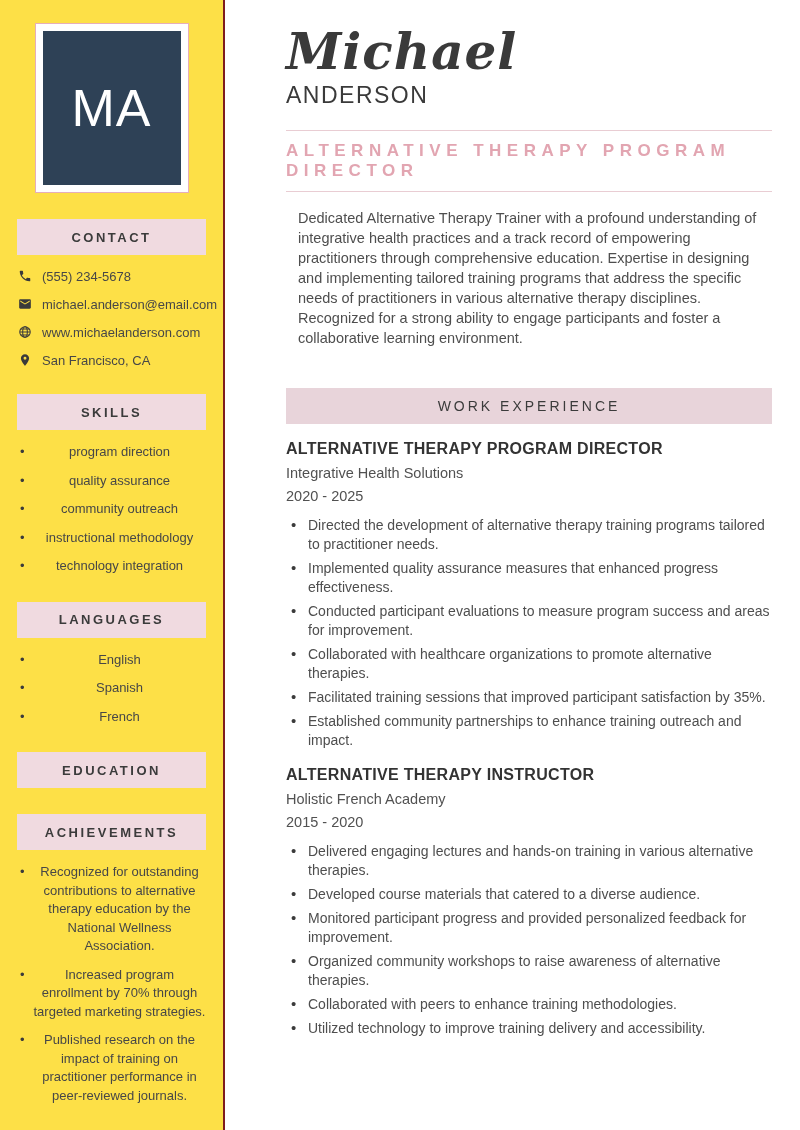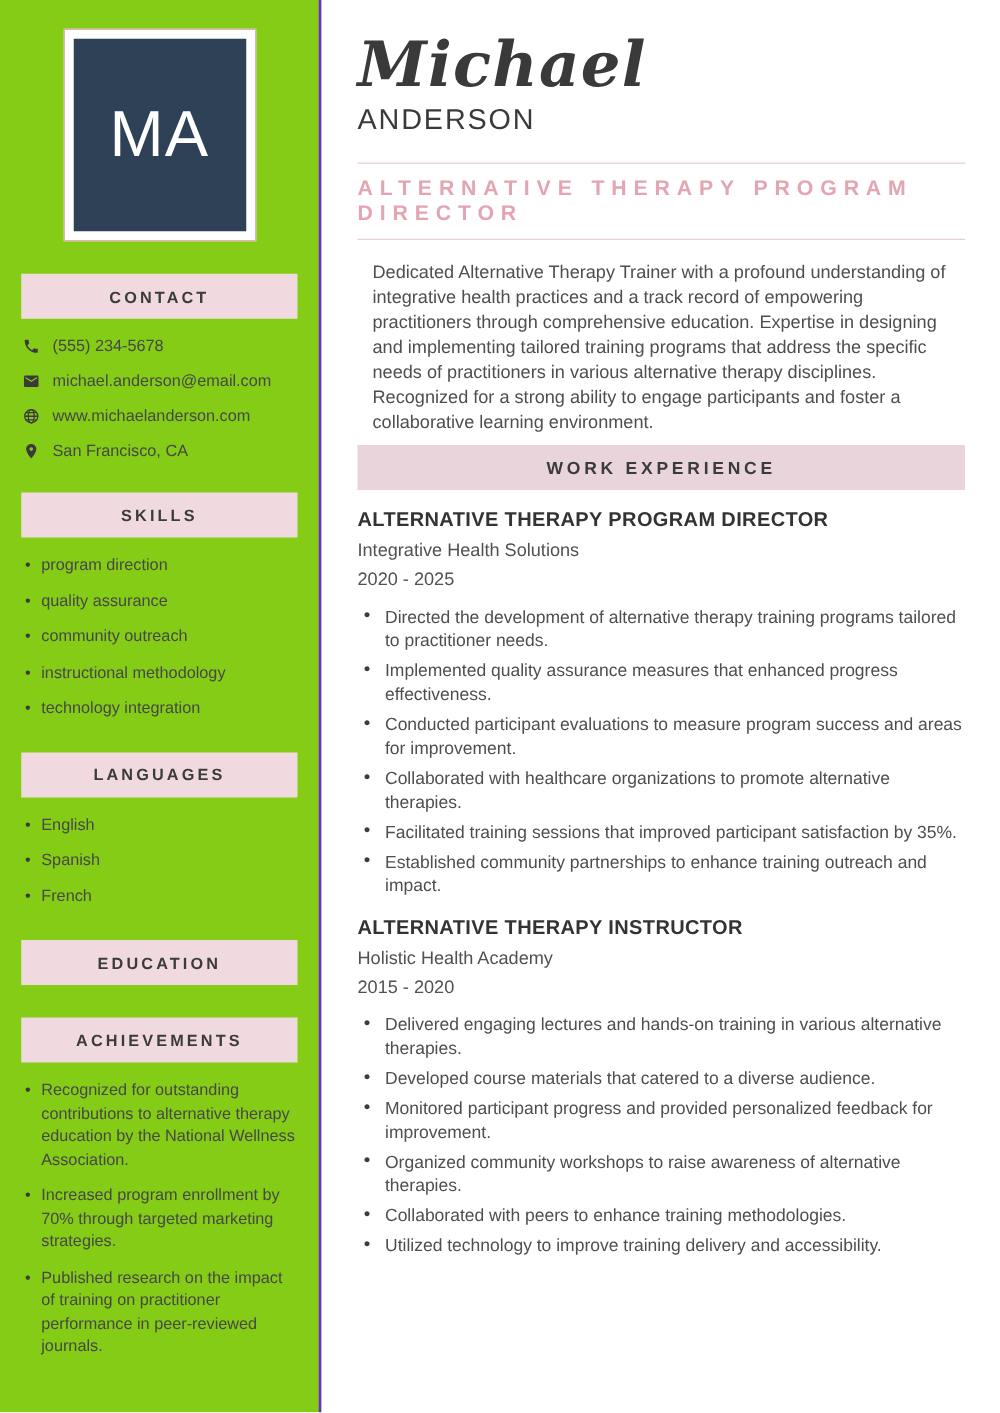--- a/index.html
+++ b/index.html
@@ -9,23 +9,23 @@
     position: relative;
     width: 800px;
     height: 1130px;
     background: #ffffff;
     overflow: hidden;
   }
   
   .sidebar {
     position: absolute;
     left: 0; top: 0; bottom: 0;
-    width: 257px;
-    background: #84cc16;
-    border-right: 2px solid #6d28d9;
+    width: 225px;
+    background: #fde047;
+    border-right: 2px solid #7f1d1d;
   }
   .avatar-frame {
     margin: 23px auto 0 auto;
     width: 154px;
     height: 170px;
     background: #ffffff;
     border: 1px solid #e6aeb9;
     padding: 7px;
   }
   .avatar-inner {
@@ -48,29 +48,29 @@
     align-items: center;
     justify-content: center;
     font-size: 13px;
     font-weight: bold;
     letter-spacing: 2.5px;
     color: #3b3b3b;
   }
   .contact-list { margin: 14px 17px 0 18px; }
   .contact-row {
     display: flex;
-    align-items: center;
+    align-items: flex-start;
     gap: 10px;
     margin-bottom: 13px;
     font-size: 13px;
     color: #474747;
   }
   .cicon { width: 14px; height: 14px; flex: 0 0 14px; display: inline-flex; }
   .cicon svg { width: 14px; height: 14px; }
-  .side-list { list-style: none; margin: 13px 17px 0 20px; }
+  .side-list { list-style: none; margin: 13px 17px 0 20px; text-align: center; }
   .side-list li {
     position: relative;
     padding-left: 13px;
     font-size: 13px;
     color: #474747;
     margin-bottom: 10px;
     line-height: 18.5px;
   }
   .side-list li::before {
     content: "•";
@@ -122,28 +122,28 @@
   }
   .role-title + .rule { margin-top: 10px; }
   .summary {
     margin-top: 16px;
     font-size: 14.5px;
     line-height: 20px;
     color: #4e4e4e;
     margin-left: 12px;
   }
   .main-band {
-    margin-top: 8px;
+    margin-top: 40px;
     height: 36px;
     background: #e8d4da;
     display: flex;
     align-items: center;
     justify-content: center;
     font-size: 14px;
-    font-weight: bold;
+    font-weight: normal;
     letter-spacing: 3px;
     color: #3b3b3b;
   }
   .job { margin-top: 16px; }
   .job-title {
     font-size: 16px;
     font-weight: bold;
     color: #333333;
     text-transform: uppercase;
     letter-spacing: 0.3px;
@@ -282,21 +282,21 @@
           <li>Implemented quality assurance measures that enhanced progress effectiveness.</li>
           <li>Conducted participant evaluations to measure program success and areas for improvement.</li>
           <li>Collaborated with healthcare organizations to promote alternative therapies.</li>
           <li>Facilitated training sessions that improved participant satisfaction by 35%.</li>
           <li>Established community partnerships to enhance training outreach and impact.</li>
         </ul>
     </section>
 
     <section class="job">
       <h2 class="job-title">ALTERNATIVE THERAPY INSTRUCTOR</h2>
-      <div class="job-company">Holistic Health Academy</div>
+      <div class="job-company">Holistic French Academy</div>
       <div class="job-dates">2015 - 2020</div>
       <ul class="job-bullets">
 
       <li>Delivered engaging lectures and hands-on training in various alternative therapies.</li>
           <li>Developed course materials that catered to a diverse audience.</li>
           <li>Monitored participant progress and provided personalized feedback for improvement.</li>
           <li>Organized community workshops to raise awareness of alternative therapies.</li>
           <li>Collaborated with peers to enhance training methodologies.</li>
           <li>Utilized technology to improve training delivery and accessibility.</li>
         </ul>

